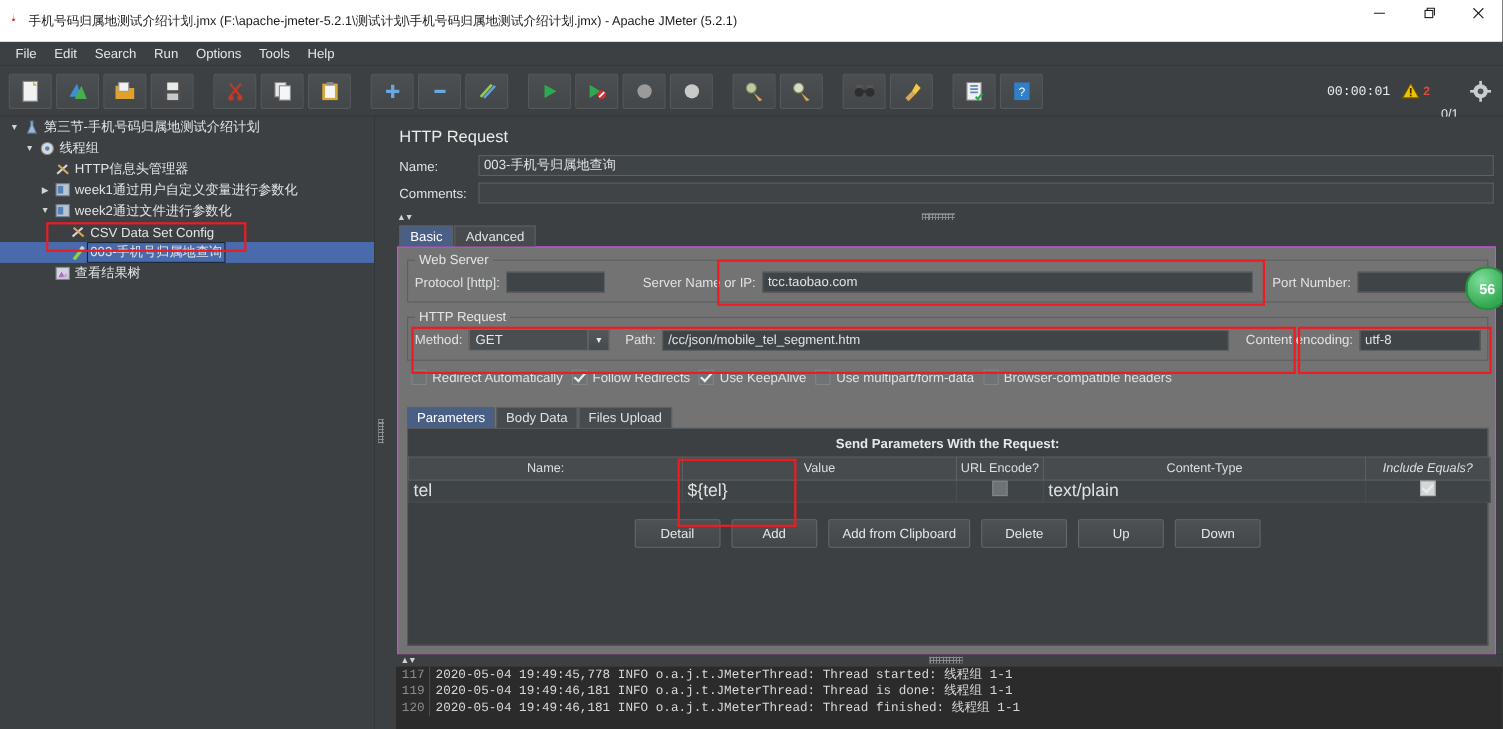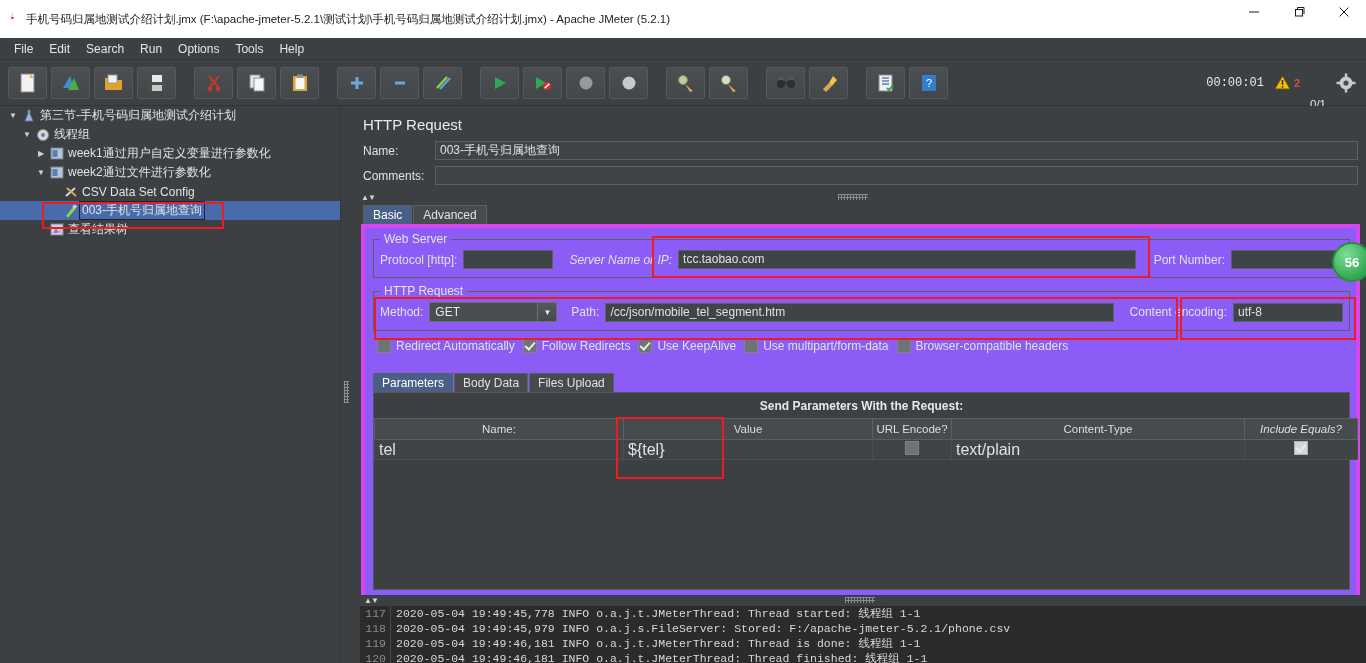--- a/index.html
+++ b/index.html
@@ -328,20 +328,30 @@
           <span class="tw">▼</span>
           <span class="ticon">
             <svg width="14" height="14" viewBox="0 0 14 14">
               <circle cx="7" cy="7" r="5.5" fill="#d9d9d9" stroke="#8a8a8a"></circle>
               <circle cx="7" cy="7" r="2" fill="#4a86c8"></circle>
             </svg>
           </span>
           <span class="tlabel">线程组</span>
         </div>
         <div class="trow" style="padding-left: 34px;">
+          <span class="tw"></span>
+          <span class="ticon">
+            <svg width="14" height="14" viewBox="0 0 14 14">
+              <line x1="2" y1="11" x2="11" y2="3" stroke="#d8d8d8" stroke-width="2"></line>
+              <line x1="3" y1="3" x2="12" y2="11" stroke="#d8a659" stroke-width="2"></line>
+            </svg>
+          </span>
+          <span class="tlabel">HTTP信息头管理器</span>
+        </div>
+        <div class="trow" style="padding-left: 34px;">
           <span class="tw">▶</span>
           <span class="ticon">
             <svg width="14" height="13" viewBox="0 0 14 13">
               <rect x="1" y="1" width="12" height="11" fill="#b9c4d2" stroke="#6f7f92"></rect>
               <rect x="2.5" y="3" width="5" height="7" fill="#5580b8"></rect>
             </svg>
           </span>
           <span class="tlabel">week1通过用户自定义变量进行参数化</span>
         </div>
         <div class="trow" style="padding-left: 34px;">
@@ -406,28 +416,28 @@
       <div class="collapse-row" style="position:relative;">
         <span class="arrows">▲▼</span>
         <div class="grip-h" style="position:absolute;left:500px;top:3px;"></div>
       </div>
 
       <div class="tabs">
         <div class="tab active">Basic</div>
         <div class="tab">Advanced</div>
       </div>
 
-      <div style="border:4px solid #d946ef;margin:0 6px 0 8px;padding-bottom:8px;background:#8b5cf6;">
+      <div style="border:1px solid #d946ef;margin:0 6px 0 8px;padding-bottom:8px;background:#737373;">
 
         <fieldset class="grp" style="margin-top:4px;">
           <legend>Web Server</legend>
           <div class="grp-row">
             <span class="lbl">Protocol [http]:</span>
             <input class="tinp" style="width: 90px;" value="">
-            <span class="lbl" style="margin-left:10px;font-style:italic;">Server Name or IP:</span>
+            <span class="lbl" style="margin-left:28px;">Server Name or IP:</span>
             <input class="tinp" style="flex: 1 1 0%;" value="tcc.taobao.com">
             <span class="lbl" style="margin-left:12px;">Port Number:</span>
             <input class="tinp" style="width: 112px;" value="">
           </div>
         </fieldset>
 
         <fieldset class="grp">
           <legend>HTTP Request</legend>
           <div class="grp-row">
             <span class="lbl">Method:</span>
@@ -486,43 +496,47 @@
               <tbody>
                 <tr>
                   <td>tel</td>
                   <td>${tel}</td>
                   <td class="ctr"><span class="box"></span></td>
                   <td>text/plain</td>
                   <td class="ctr"><span class="box checked" style="background:#d4d7d8;border-color:#aeb2b4;"></span></td>
                 </tr>
               </tbody>
             </table>
+          <div class="btnrow" id="pbtns">
+              <div class="btn">Detail</div>
+              <div class="btn">Add</div>
+              <div class="btn">Add from Clipboard</div>
+              <div class="btn">Delete</div>
+              <div class="btn">Up</div>
+              <div class="btn">Down</div>
+            </div>
         </div>
 
       </div>
 
       <div class="badge">
         <span>56</span>
       </div>
     </div>
   </div>
 
   <div class="logpanel">
     <div class="log-handle">
       <span class="arrows">▲▼</span>
       <div class="grip-h" style="left:500px;top:2px;"></div>
     </div>
     <div id="logbody">
         <div class="logrow">
           <span class="lognum">117</span>
           <span class="logtxt">2020-05-04 19:49:45,778 INFO o.a.j.t.JMeterThread: Thread started: 线程组 1-1</span>
-        </div>
-        <div class="logrow">
-          <span class="lognum">118</span>
-          <span class="logtxt">2020-05-04 19:49:45,979 INFO o.a.j.s.FileServer: Stored: F:/apache-jmeter-5.2.1/phone.csv</span>
         </div>
         <div class="logrow">
           <span class="lognum">119</span>
           <span class="logtxt">2020-05-04 19:49:46,181 INFO o.a.j.t.JMeterThread: Thread is done: 线程组 1-1</span>
         </div>
         <div class="logrow">
           <span class="lognum">120</span>
           <span class="logtxt">2020-05-04 19:49:46,181 INFO o.a.j.t.JMeterThread: Thread finished: 线程组 1-1</span>
         </div>
       </div>

